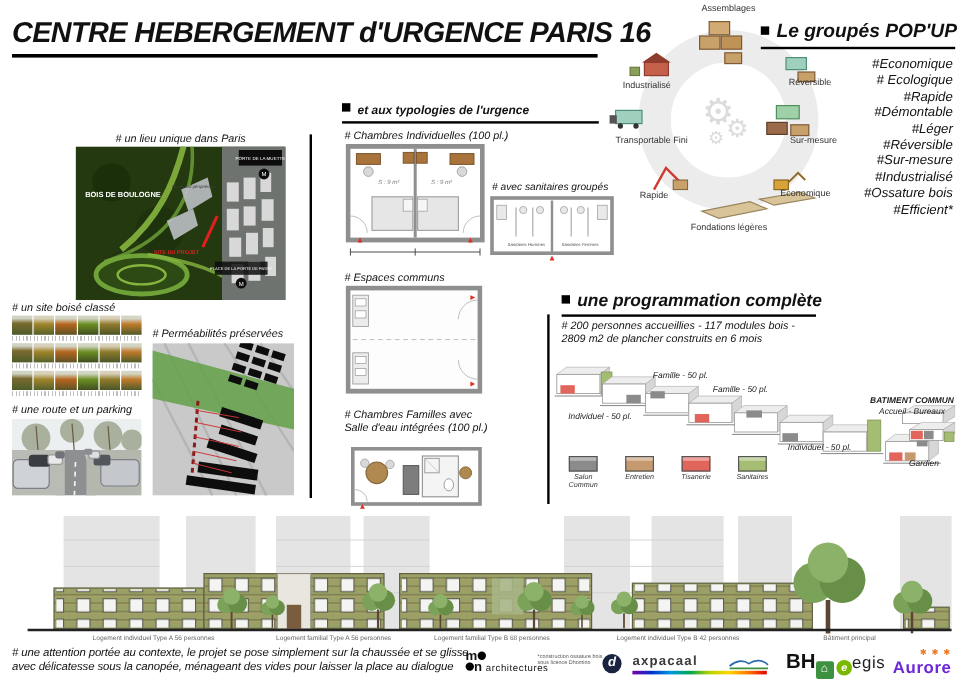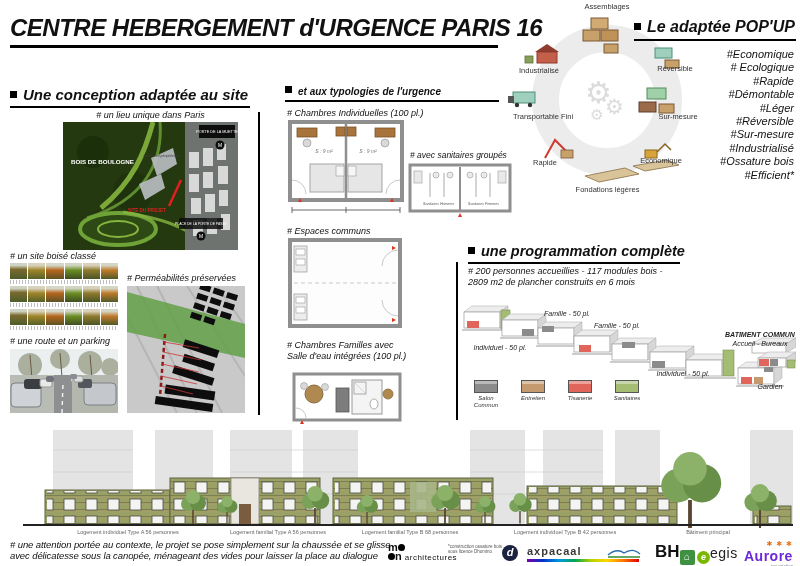--- a/index.html
+++ b/index.html
@@ -108,45 +108,42 @@
 
     <g>
       <rect x="150" y="48" width="17" height="10" fill="#9fd0bd" stroke="#4f8f7a" stroke-width="1"></rect>
       <rect x="160" y="60" width="14" height="8" fill="#c8a06a" stroke="#7d5a36" stroke-width="1"></rect>
     </g>
   </svg>
 
   <div class="abs cyc" style="left:562px;top:2px;width:90px;">Assemblages</div>
   <div class="abs cyc" style="left:645px;top:64px;width:60px;">Réversible</div>
   <div class="abs cyc" style="left:648px;top:112px;width:60px;">Sur-mesure</div>
-  <div class="abs cyc" style="left:630px;top:156px;width:62px;">Economique</div>
+  <div class="abs cyc" style="left:630px;top:156px;width:62px;text-align:right;">Economique</div>
   <div class="abs cyc" style="left:560px;top:185px;width:95px;">Fondations légères</div>
   <div class="abs cyc" style="left:520px;top:158px;width:50px;">Rapide</div>
   <div class="abs cyc" style="left:508px;top:112px;width:70px;">Transportable Fini</div>
   <div class="abs cyc" style="left:508px;top:66px;width:62px;">Industrialisé</div>
 
   <div class="abs sec" style="left:634px;top:18px;width:162px;font-size:16px;">
-    <span class="sq"></span><span>Le adaptée POP'UP</span>
+    <span class="sq"></span><span>Le groupés POP'UP</span>
   </div>
   <div class="abs pophash" style="left:688px;top:48px;width:106px;">
     <span>#Economique</span>
     <span># Ecologique</span>
     <span>#Rapide</span>
     <span>#Démontable</span>
     <span>#Léger</span>
     <span>#Réversible</span>
     <span>#Sur-mesure</span>
     <span>#Industrialisé</span>
     <span>#Ossature bois</span>
     <span>#Efficient*</span>
   </div>
 
-  <div class="abs sec" style="left:10px;top:86px;width:240px;font-size:15px;">
-    <span class="sq"></span><span>Une conception adaptée au site</span>
-  </div>
 
   <div class="abs cap" style="left:63px;top:110px;width:175px;text-align:center;"># un lieu unique dans Paris</div>
 
   <svg class="abs" style="left:63px;top:122px;" width="175" height="128" viewBox="0 0 175 128">
     <rect width="175" height="128" fill="#24390f"></rect>
     <circle cx="30" cy="30" r="16" fill="#1c2f0b"></circle>
     <circle cx="70" cy="70" r="20" fill="#1e330d"></circle>
     <circle cx="40" cy="105" r="18" fill="#203410"></circle>
     <path d="M90,0 C82,30 70,60 38,86" stroke="#86b53f" stroke-width="5" fill="none" opacity=".9"></path>
     <path d="M97,0 C100,40 82,78 24,96" stroke="#6fa337" stroke-width="3" fill="none" opacity=".8"></path>

